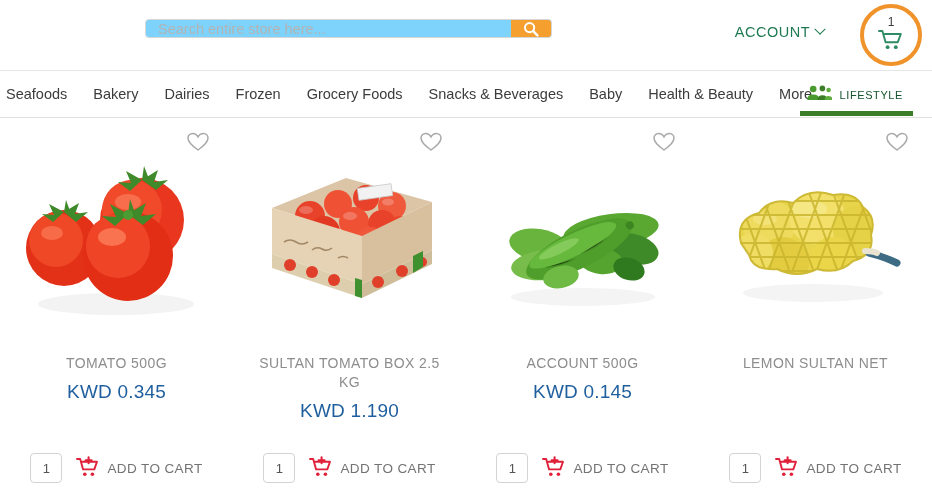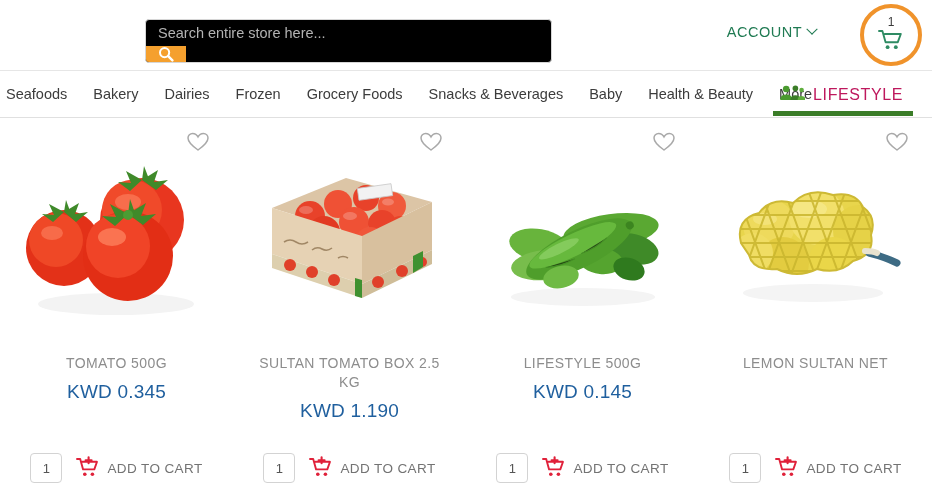--- a/index.html
+++ b/index.html
@@ -17,27 +17,26 @@
     height: 70px;
     background: #ffffff;
     display: flex;
     align-items: center;
   }
   .search-wrap {
     position: absolute;
     left: 145px;
     top: 19px;
     width: 407px;
-    height: 44px;
+    height: 19px;
     display: flex;
     border: 1px solid #d6d6d6;
     border-radius: 4px;
     overflow: hidden;
-    background: #000000;
-    flex-direction: column;
+    background: #7dd3fc;
   }
   .search-input {
     flex: 1;
     border: none;
     outline: none;
     padding: 0 12px;
     font-size: 14.5px;
     color: #6f6f6f;
     font-family: "Liberation Sans", sans-serif;
     background: transparent;
@@ -50,21 +49,21 @@
     display: flex;
     align-items: center;
     justify-content: center;
     cursor: pointer;
     padding: 0;
   }
   .search-btn svg { display: block; }
 
   .account {
     position: absolute;
-    right: 116px;
+    right: 108px;
     top: 24px;
     display: flex;
     align-items: center;
     gap: 6px;
     color: #1f7a52;
     font-size: 14.5px;
     letter-spacing: .5px;
     cursor: pointer;
   }
   .chev {
@@ -131,22 +130,22 @@
     cursor: pointer;
   }
   .nav-lifestyle::after {
     content: "";
     position: absolute;
     left: 4px; right: 0; bottom: 3px;
     height: 5px;
     background: #3b7d28;
   }
   .lifestyle-label {
-    font-size: 16px;
-    color: #be185d;
+    font-size: 11px;
+    color: #14532d;
     letter-spacing: .6px;
   }
 
   
   .grid {
     display: flex;
     height: 383px;
     background: #fff;
   }
   .card {
@@ -455,21 +454,21 @@
             <path d="M96 97 q16 2 30 -3"></path>
           </g>
           <ellipse cx="152" cy="93" rx="4" ry="4" fill="#3c8520"></ellipse>
         </g>
 
         <ellipse cx="78" cy="120" rx="18" ry="11" fill="#6fba44" transform="rotate(-12 78 120)"></ellipse>
         <ellipse cx="146" cy="112" rx="16" ry="11" fill="#2f7a1e" transform="rotate(18 146 112)"></ellipse>
       </svg>
     </div>
 
-    <div class="pname">LIFESTYLE 500G</div>
+    <div class="pname">ACCOUNT 500G</div>
     <div class="pprice">KWD 0.145</div>
 
     <div class="cart-row">
       <input class="qty" type="text" value="1" style="">
       <button class="atc">
         <span>
           <svg width="24" height="22" viewBox="0 0 24 22">
             <path d="M1 3 h3.2 l2.9 10.4 h11.2 l2.7 -7.6 h-14.6" fill="none" stroke="#e0213a" stroke-width="1.9" stroke-linecap="round" stroke-linejoin="round"></path>
             <circle cx="8.8" cy="18.2" r="1.8" fill="#e0213a"></circle>
             <circle cx="16.4" cy="18.2" r="1.8" fill="#e0213a"></circle>

